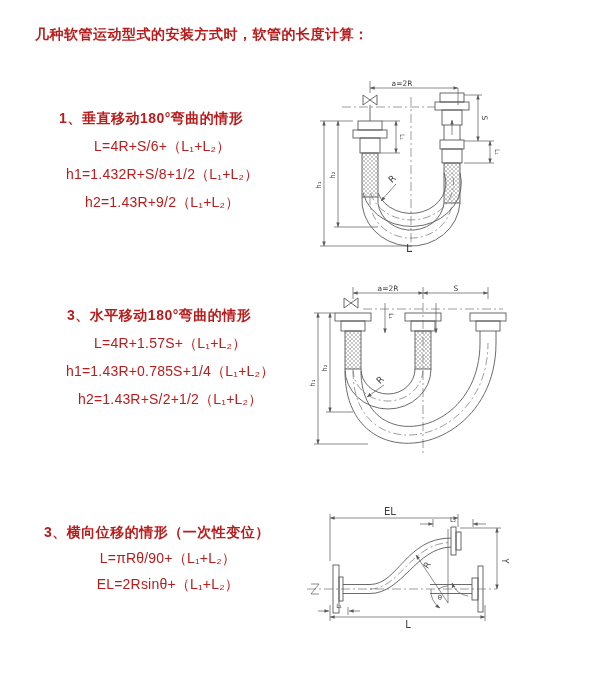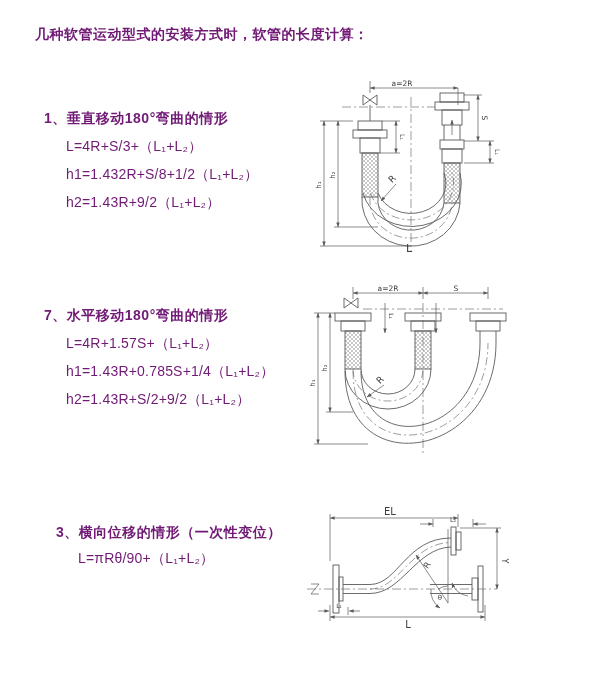--- a/index.html
+++ b/index.html
@@ -1,36 +1,36 @@
 <!DOCTYPE html>
 <html><head>
 <meta charset="utf-8">
 <style>
   html,body{margin:0;padding:0;background:#ffffff;}
   #page{position:relative;width:600px;height:675px;background:#ffffff;overflow:hidden;
-        font-family:"Liberation Sans","DejaVu Sans",sans-serif;color:#701a75;}
+        font-family:"Liberation Sans","DejaVu Sans",sans-serif;color:#b91c1c;}
   .abs{position:absolute;}
   .doc-title{font-size:14px;font-weight:bold;letter-spacing:0.5px;white-space:nowrap;}
-  .sec{white-space:nowrap;}
+  .sec{white-space:nowrap;text-align:center;}
   .sec .heading{font-size:14px;font-weight:bold;height:28px;line-height:28px;letter-spacing:0.5px;}
   .sec .formula{font-size:14px;font-weight:normal;height:28px;line-height:28px;padding-left:22px;letter-spacing:0.2px;}
   .sec.tight .heading,.sec.tight .formula{height:26px;line-height:26px;}
   svg text{fill:#3d3d3d;font-family:"DejaVu Sans",sans-serif;}
   svg{display:block;}
 </style>
 </head>
 <body>
 
 <div id="page">
 
   <div class="abs doc-title" style="left:35px;top:26px;">几种软管运动型式的安装方式时，软管的长度计算：</div>
 
   <div class="abs sec" style="left:44px;top:104px;">
     <div class="heading">1、垂直移动180°弯曲的情形</div>
-    <div class="formula">L=4R+S/3+（L₁+L₂）</div>
+    <div class="formula">L=4R+S/6+（L₁+L₂）</div>
     <div class="formula">h1=1.432R+S/8+1/2（L₁+L₂）</div>
     <div class="formula">h2=1.43R+9/2（L₁+L₂）</div>
   </div>
 
   <svg class="abs" style="left:310px;top:75px;" width="220" height="180" viewBox="0 0 220 180">
     <defs>
       <pattern id="hA" width="4" height="4" patternUnits="userSpaceOnUse">
         <path d="M0,0 L4,4 M4,0 L0,4" stroke="#909090" stroke-width="0.5"></path>
       </pattern>
       <marker id="mA" viewBox="0 0 8 8" markerWidth="7" markerHeight="7" refX="7.5" refY="4" orient="auto-start-reverse">
@@ -115,24 +115,24 @@
     <text x="172" y="43" font-size="7.5" text-anchor="middle" transform="rotate(90 172 43)">S</text>
     <text x="90" y="62" font-size="6.5" text-anchor="middle" transform="rotate(90 90 62)">L₁</text>
     <text x="184.5" y="77" font-size="6.5" text-anchor="middle" transform="rotate(90 184.5 77)">L₁</text>
     <text x="24.5" y="100" font-size="7" text-anchor="middle" transform="rotate(-90 24.5 100)">h₂</text>
     <text x="10.5" y="110" font-size="7" text-anchor="middle" transform="rotate(-90 10.5 110)">h₁</text>
     <text x="82" y="107" font-size="9" text-anchor="middle" transform="rotate(-45 82 104)">R</text>
     <text x="99" y="177" font-size="11" text-anchor="middle">L</text>
   </svg>
 
   <div class="abs sec" style="left:44px;top:301px;">
-    <div class="heading">7、水平移动180°弯曲的情形</div>
+    <div class="heading">3、水平移动180°弯曲的情形</div>
     <div class="formula">L=4R+1.57S+（L₁+L₂）</div>
     <div class="formula">h1=1.43R+0.785S+1/4（L₁+L₂）</div>
-    <div class="formula">h2=1.43R+S/2+9/2（L₁+L₂）</div>
+    <div class="formula">h2=1.43R+S/2+1/2（L₁+L₂）</div>
   </div>
 
   <svg class="abs" style="left:308px;top:283px;" width="225" height="178" viewBox="0 0 225 178">
     <defs>
       <pattern id="hB" width="4" height="4" patternUnits="userSpaceOnUse">
         <path d="M0,0 L4,4 M4,0 L0,4" stroke="#909090" stroke-width="0.5"></path>
       </pattern>
       <marker id="mB" viewBox="0 0 8 8" markerWidth="7" markerHeight="7" refX="7.5" refY="4" orient="auto-start-reverse">
         <path d="M0,1.2 L8,4 L0,6.8 Z" fill="#5a5a5a"></path>
       </marker>
@@ -198,23 +198,24 @@
       <path d="M76,102 L59,114" stroke-width="0.7" marker-end="url(#mB)"></path>
     </g>
     <text x="80" y="7.5" font-size="7.5" text-anchor="middle">a=2R</text>
     <text x="148" y="7.5" font-size="7.5" text-anchor="middle">S</text>
     <text x="81" y="33" font-size="6" text-anchor="middle" transform="rotate(90 81 33)">L₁</text>
     <text x="18.5" y="85" font-size="7" text-anchor="middle" transform="rotate(-90 18.5 85)">h₂</text>
     <text x="6.5" y="100" font-size="7" text-anchor="middle" transform="rotate(-90 6.5 100)">h₁</text>
     <text x="72" y="100" font-size="9" text-anchor="middle" transform="rotate(-45 72 97)">R</text>
   </svg>
 
-  <div class="abs sec tight" style="left:56px;top:519px;">
+  <div class="abs sec tight" style="left:44px;top:519px;">
     <div class="heading">3、横向位移的情形（一次性变位）</div>
     <div class="formula">L=πRθ/90+（L₁+L₂）</div>
+    <div class="formula">EL=2Rsinθ+（L₁+L₂）</div>
   </div>
 
   <svg class="abs" style="left:300px;top:503px;" width="270" height="140" viewBox="0 0 270 140">
     <defs>
       <marker id="mC" viewBox="0 0 8 8" markerWidth="7" markerHeight="7" refX="7.5" refY="4" orient="auto-start-reverse">
         <path d="M0,1.2 L8,4 L0,6.8 Z" fill="#5a5a5a"></path>
       </marker>
     </defs>
     <g stroke="#5a5a5a" stroke-width="0.9" fill="none">
 

